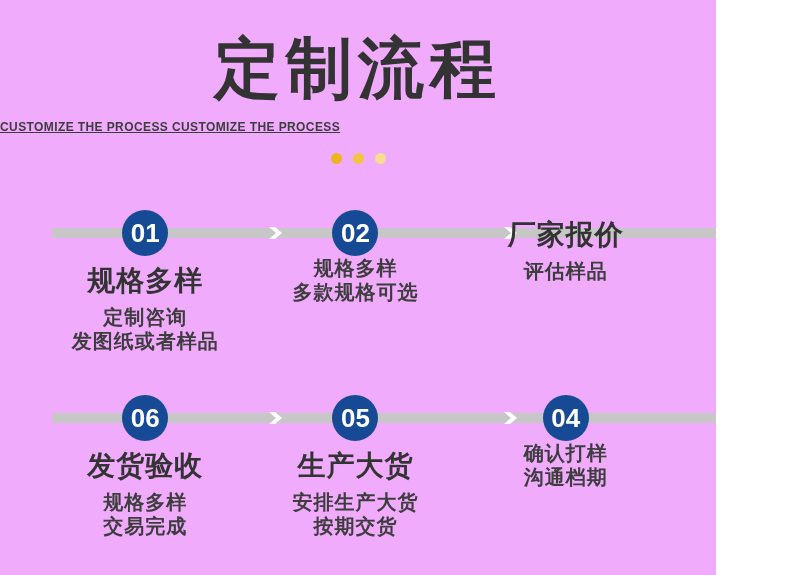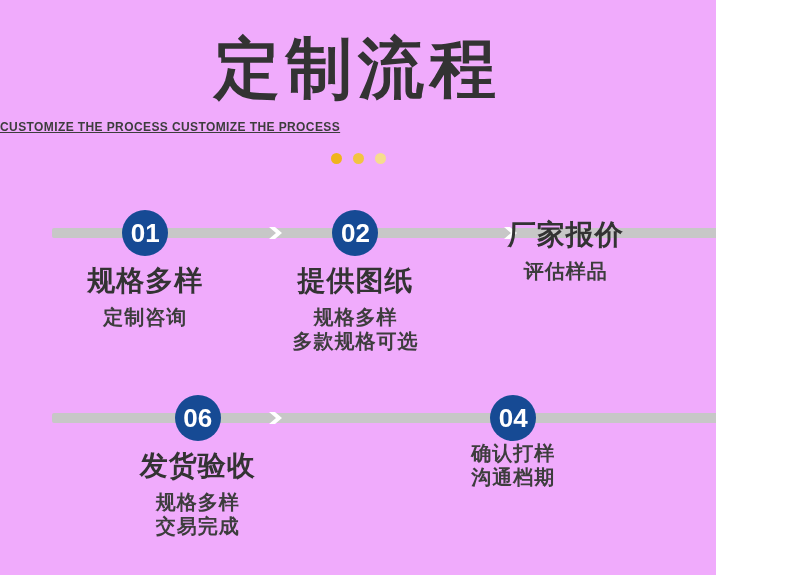--- a/index.html
+++ b/index.html
@@ -120,24 +120,24 @@
     <svg class="bar" width="685" height="12" viewBox="0 0 685 12" aria-hidden="true">
       <rect class="bar-rect" x="0" y="1" width="685" height="10" rx="2"></rect>
       <polygon class="chev" points="217,0 223,0 230,6 223,12 217,12 224,6"></polygon>
       <polygon class="chev" points="452,0 458,0 465,6 458,12 452,12 459,6"></polygon>
     </svg>
     <div class="cols">
       <div class="step">
         <div class="circle">01</div>
         <div class="step-title">规格多样</div>
         <div class="step-line">定制咨询</div>
+        <div class="step-line">发图纸或者样品</div>
       </div>
       <div class="step">
         <div class="circle">02</div>
-        <div class="step-title">提供图纸</div>
         <div class="step-line">规格多样</div>
         <div class="step-line">多款规格可选</div>
       </div>
       <div class="step">
         <div class="step-title">厂家报价</div>
         <div class="step-line">评估样品</div>
       </div>
     </div>
   </section>
 
@@ -148,20 +148,26 @@
       <polygon class="chev" points="452,0 458,0 465,6 458,12 452,12 459,6"></polygon>
     </svg>
     <div class="cols">
       <div class="step">
         <div class="circle">06</div>
         <div class="step-title">发货验收</div>
         <div class="step-line">规格多样</div>
         <div class="step-line">交易完成</div>
       </div>
       <div class="step">
+        <div class="circle">05</div>
+        <div class="step-title">生产大货</div>
+        <div class="step-line">安排生产大货</div>
+        <div class="step-line">按期交货</div>
+      </div>
+      <div class="step">
         <div class="circle">04</div>
         <div class="step-line">确认打样</div>
         <div class="step-line">沟通档期</div>
       </div>
     </div>
   </section>
 
 </div>
 
 </body></html>

